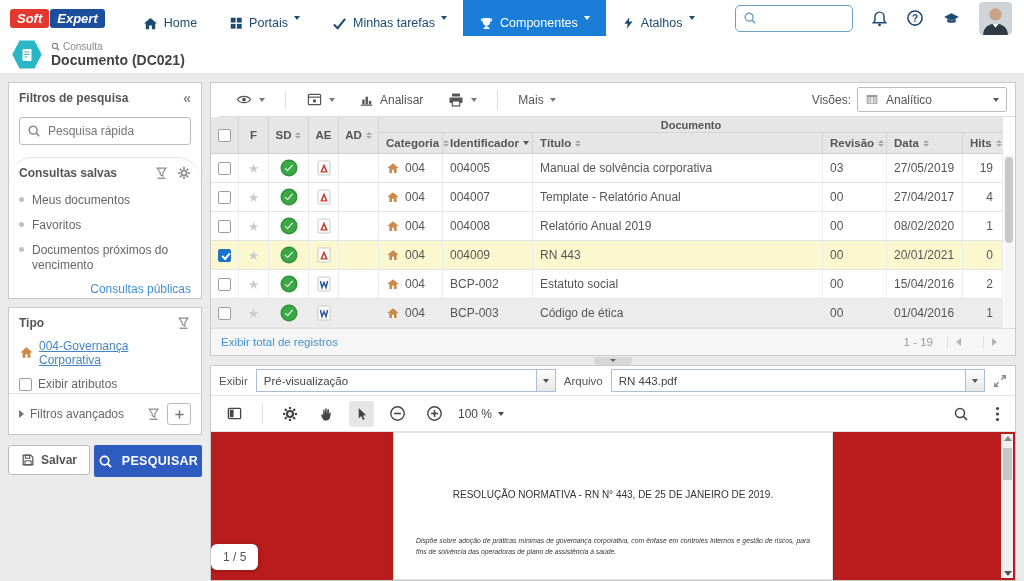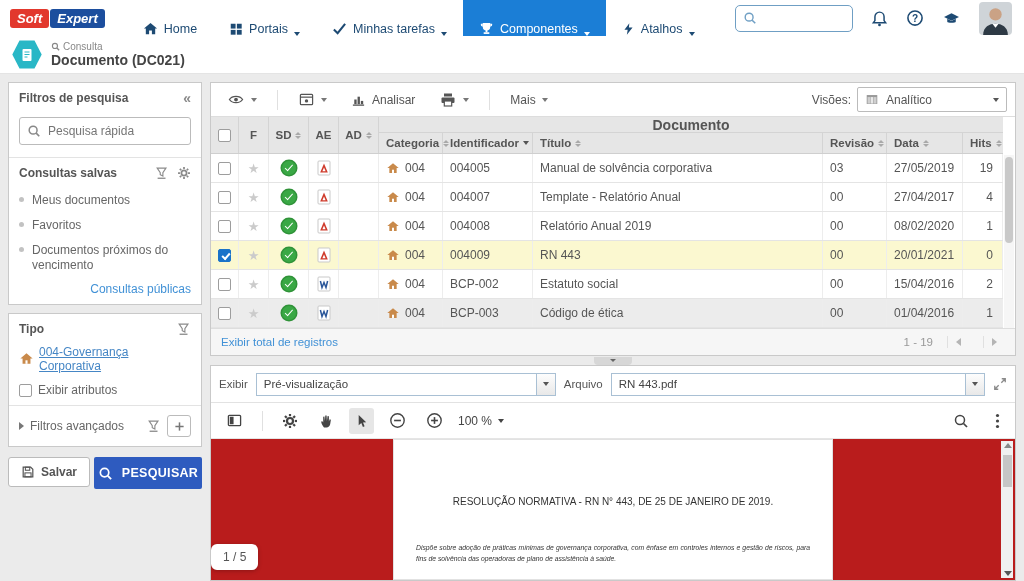--- a/index.html
+++ b/index.html
@@ -6,21 +6,21 @@
   html,body { width:1024px; height:581px; overflow:hidden; background:#fff;
     font-family:"Liberation Sans", sans-serif; font-size:12px; color:#555; }
 
   
   .topbar { height:36px; display:flex; align-items:center; background:#fff; }
   .logo { display:flex; align-items:center; margin-left:10px; margin-right:22px; cursor:pointer; }
   .logo span { font-style:italic; font-weight:bold; font-size:13px; color:#fff; padding:2px 7px; border-radius:3px; }
   .logo-soft { background:#e2382d; border-radius:3px 0 0 3px; }
   .logo-expert { background:#1c4e9e; margin-left:1px; border-radius:0 3px 3px 3px; }
   .mainnav { display:flex; align-items:stretch; height:36px; }
-  .nav-item { display:flex; align-items:flex-end; gap:6px; padding:0 16px; color:#1d4a73; font-size:12.5px; cursor:pointer; text-decoration:none; }
+  .nav-item { display:flex; align-items:flex-start; gap:6px; padding:16px 16px; color:#1d4a73; font-size:12.5px; cursor:pointer; text-decoration:none; }
   .nav-item.active { background:#1b7ed6; color:#fff; }
   .caret { width:0; height:0; border-left:3.5px solid transparent; border-right:3.5px solid transparent; border-top:4px solid currentColor; display:inline-block; }
   .topbar-right { margin-left:auto; display:flex; align-items:center; gap:18px; padding-right:12px; }
   .top-search { display:flex; align-items:center; border:1.5px solid #6f9fc4; border-radius:5px; height:27px; width:118px; padding:0 7px; gap:5px; }
   .top-search input { border:none; outline:none; width:80px; font-size:12px; background:transparent; }
   .icbtn { background:none; border:none; cursor:pointer; color:#1d4a73; display:flex; align-items:center; }
   .avatar { width:33px; height:33px; border-radius:4px; overflow:hidden; cursor:pointer; }
 
   
   .titlebar { height:38px; display:flex; align-items:center; gap:9px; padding-left:12px; background:#fff; border-bottom:1px solid #e4e4e4; }
@@ -34,21 +34,21 @@
   .workspace { height:507px; background:#ebebeb; display:flex; padding:8px 8px 0 8px; gap:8px; }
 
   
   .sidebar { width:194px; display:flex; flex-direction:column; font-size:12px; }
   .panel { background:#fff; border:1px solid #c9c9c9; }
   .sb-head { display:flex; align-items:center; justify-content:space-between; padding:8px 10px; font-weight:bold; color:#555; }
   .collapse { color:#8a8a8a; font-size:14px; cursor:pointer; line-height:1; }
   .qsearch { position:relative; margin:4px 10px 12px 10px; }
   .qsearch input { width:100%; height:28px; border:1px solid #bbb; border-radius:3px; padding:0 8px 0 28px; font-size:12px; outline:none; color:#555; }
   .qsearch .sic { position:absolute; left:8px; top:7px; color:#888; }
-  .sb-sec { border-top:1px solid #e3e3e3; padding:8px 10px 8px 10px; }
+  .sb-sec { border-top:1px solid #e3e3e3; padding:8px 10px 2px 10px;border-radius:24px; }
   .sec-head { display:flex; align-items:center; font-weight:bold; color:#555; }
   .sec-tools { margin-left:auto; display:flex; gap:8px; color:#8a8a8a; }
   .sec-tools .icbtn { color:#8a8a8a; }
   .sq-list { list-style:none; margin-top:8px; }
   .sq-list li { display:flex; gap:8px; color:#666; padding:5px 0; cursor:pointer; line-height:1.25; }
   .bullet { width:5px; height:5px; border-radius:50%; background:#c2c2c2; margin-top:4px; flex:none; }
   .pub-link { display:block; text-align:right; color:#4191d6; cursor:pointer; margin-top:4px; }
   .tipo-link { display:flex; align-items:center; gap:5px; margin:9px 0 8px 0; color:#4586c5; text-decoration:underline; cursor:pointer; }
   .subtxt { color:#999; border-top:1px solid #e3e3e3; padding-top:8px; }
   .chkrow { display:flex; align-items:center; gap:6px; margin-top:10px; color:#666; cursor:pointer; }
@@ -60,35 +60,35 @@
   .tri-r { width:0; height:0; border-top:4px solid transparent; border-bottom:4px solid transparent; border-left:5px solid #777; display:inline-block; }
   .adv-row .sec-tools { gap:6px; align-items:center; }
   .plusbtn { width:24px; height:22px; border:1px solid #bbb; border-radius:3px; background:#fff; display:flex; align-items:center; justify-content:center; cursor:pointer; color:#777; }
   .sb-actions { display:flex; gap:4px; margin-top:10px; }
   .btn-save { display:flex; align-items:center; gap:6px; background:#fff; border:1px solid #bbb; border-radius:3px; padding:0 12px; height:30px; color:#555; font-weight:bold; font-size:12px; cursor:pointer; }
   .btn-search { flex:1; display:flex; align-items:center; justify-content:center; gap:9px; background:#2e5bbf; border:none; border-radius:2px; height:32px; color:#fff; font-weight:bold; font-size:12.5px; letter-spacing:.3px; cursor:pointer; }
 
   
   .content { flex:1; display:flex; flex-direction:column; }
   .grid-panel { background:#fff; border:1px solid #c9c9c9; }
-  .grid-toolbar { height:34px; display:flex; align-items:center; padding:0 8px; gap:8px; border-bottom:1px solid #ddd; }
+  .grid-toolbar { height:34px; display:flex; align-items:center; padding:0 8px; gap:8px; border-bottom:1px solid #ddd;margin-left:8px; }
   .tbtn { display:flex; align-items:center; gap:6px; background:none; border:none; color:#555; font-size:12px; padding:5px 8px; cursor:pointer; border-radius:2px; }
   .tbtn .caret { border-top-color:#777; }
   .tb-sep { width:1px; height:20px; background:#e0e0e0; margin:0 4px; }
   .visoes { margin-left:auto; display:flex; align-items:center; gap:6px; }
   .visoes-label { color:#555; }
   .visoes-select { width:150px; height:25px; border:1px solid #bbb; border-radius:2px; display:flex; align-items:center; gap:7px; padding:0 7px; cursor:pointer; background:#fff; }
   .visoes-select .caret { margin-left:auto; border-top-color:#555; }
 
   
   .tbl { position:relative; padding-right:12px; }
   .thead { display:flex; background:#e6e6e6; border-bottom:1px solid #cfcfcf; height:37px; font-weight:bold; color:#555; font-size:11.5px; }
   .thead .hcell { display:flex; align-items:center; justify-content:center; gap:4px; border-right:1px solid #d4d4d4; }
   .rhead { flex:1; display:flex; flex-direction:column; }
-  .group-row { height:16px; display:flex; align-items:center; justify-content:center; border-bottom:1px solid #d4d4d4; font-size:14px; }
+  .group-row { height:16px; display:flex; align-items:center; justify-content:center; border-bottom:1px solid #d4d4d4; font-size:11px; }
   .cols-row { flex:1; display:flex; }
   .cols-row .hcell { justify-content:flex-start; padding-left:7px; }
   .c-sel{width:28px; flex:none;} .c-f{width:30px; flex:none;} .c-sd{width:40px; flex:none;}
   .c-ae{width:30px; flex:none;} .c-ad{width:40px; flex:none;}
   .c-cat{width:64px; flex:none;} .c-id{width:90px; flex:none;} .c-tit{flex:1; min-width:0;}
   .c-rev{width:64px; flex:none;} .c-data{width:76px; flex:none;} .c-hits{width:40px; flex:none;}
   .sort { display:inline-flex; flex-direction:column; gap:1px; }
   .s-up { width:0; height:0; border-left:3px solid transparent; border-right:3px solid transparent; border-bottom:3.5px solid #a9a9a9; }
   .s-dn { width:0; height:0; border-left:3px solid transparent; border-right:3px solid transparent; border-top:3.5px solid #a9a9a9; }
   .sort-desc { width:0; height:0; border-left:3.5px solid transparent; border-right:3.5px solid transparent; border-top:4.5px solid #555; display:inline-block; }
@@ -111,21 +111,21 @@
   .vscroll { position:absolute; right:1px; top:38px; width:10px; height:173px; background:#f6f6f6; }
   .vscroll .thumb { position:absolute; top:2px; left:1px; width:8px; height:86px; background:#c9c9c9; border-radius:4px; }
 
   
   .splitter { height:9px; display:flex; align-items:center; justify-content:center; }
   .split-tab { width:38px; height:8px; background:#d7d7d7; border-radius:0 0 4px 4px; display:flex; align-items:center; justify-content:center; cursor:row-resize; }
   .split-tab .s-dn { border-top-color:#666; }
 
   
   .preview-panel { background:#fff; border:1px solid #c9c9c9; flex:1; display:flex; flex-direction:column; min-height:0; }
-  .pv-head { height:37px; display:flex; align-items:center; gap:8px; padding:0 8px; border-bottom:1px solid #e2e2e2; font-size:11.5px; color:#555; }
+  .pv-head { height:30px; display:flex; align-items:center; gap:8px; padding:0 8px; border-bottom:1px solid #e2e2e2; font-size:11.5px; color:#555; }
   .pv-select { width:300px; height:23px; border:1px solid #a9c0d4; display:flex; align-items:center; background:#fff; cursor:pointer; }
   .pv-select .val { flex:1; padding:0 7px; color:#444; }
   .pv-select .dd { width:19px; height:100%; border-left:1px solid #a9c0d4; background:linear-gradient(#fdfdfd,#e8e8e8); display:flex; align-items:center; justify-content:center; }
   .pv-select .dd .caret{ border-top-color:#555; }
   .pv-file { flex:1; height:23px; border:1px solid #a9c0d4; display:flex; align-items:center; background:#fff; }
   .pv-file input { flex:1; border:none; outline:none; padding:0 7px; font-size:11.5px; color:#444; background:transparent; }
   .expand-btn { background:none; border:none; color:#8a8a8a; cursor:pointer; display:flex; }
   .pdf-toolbar { height:36px; display:flex; align-items:center; gap:10px; padding:0 10px; border-bottom:1px solid #e5e5e5; color:#444; }
   .pbtn { background:none; border:none; color:#444; cursor:pointer; display:flex; align-items:center; gap:5px; padding:5px; border-radius:3px; }
   .pbtn.active { background:#e6e6e6; }

